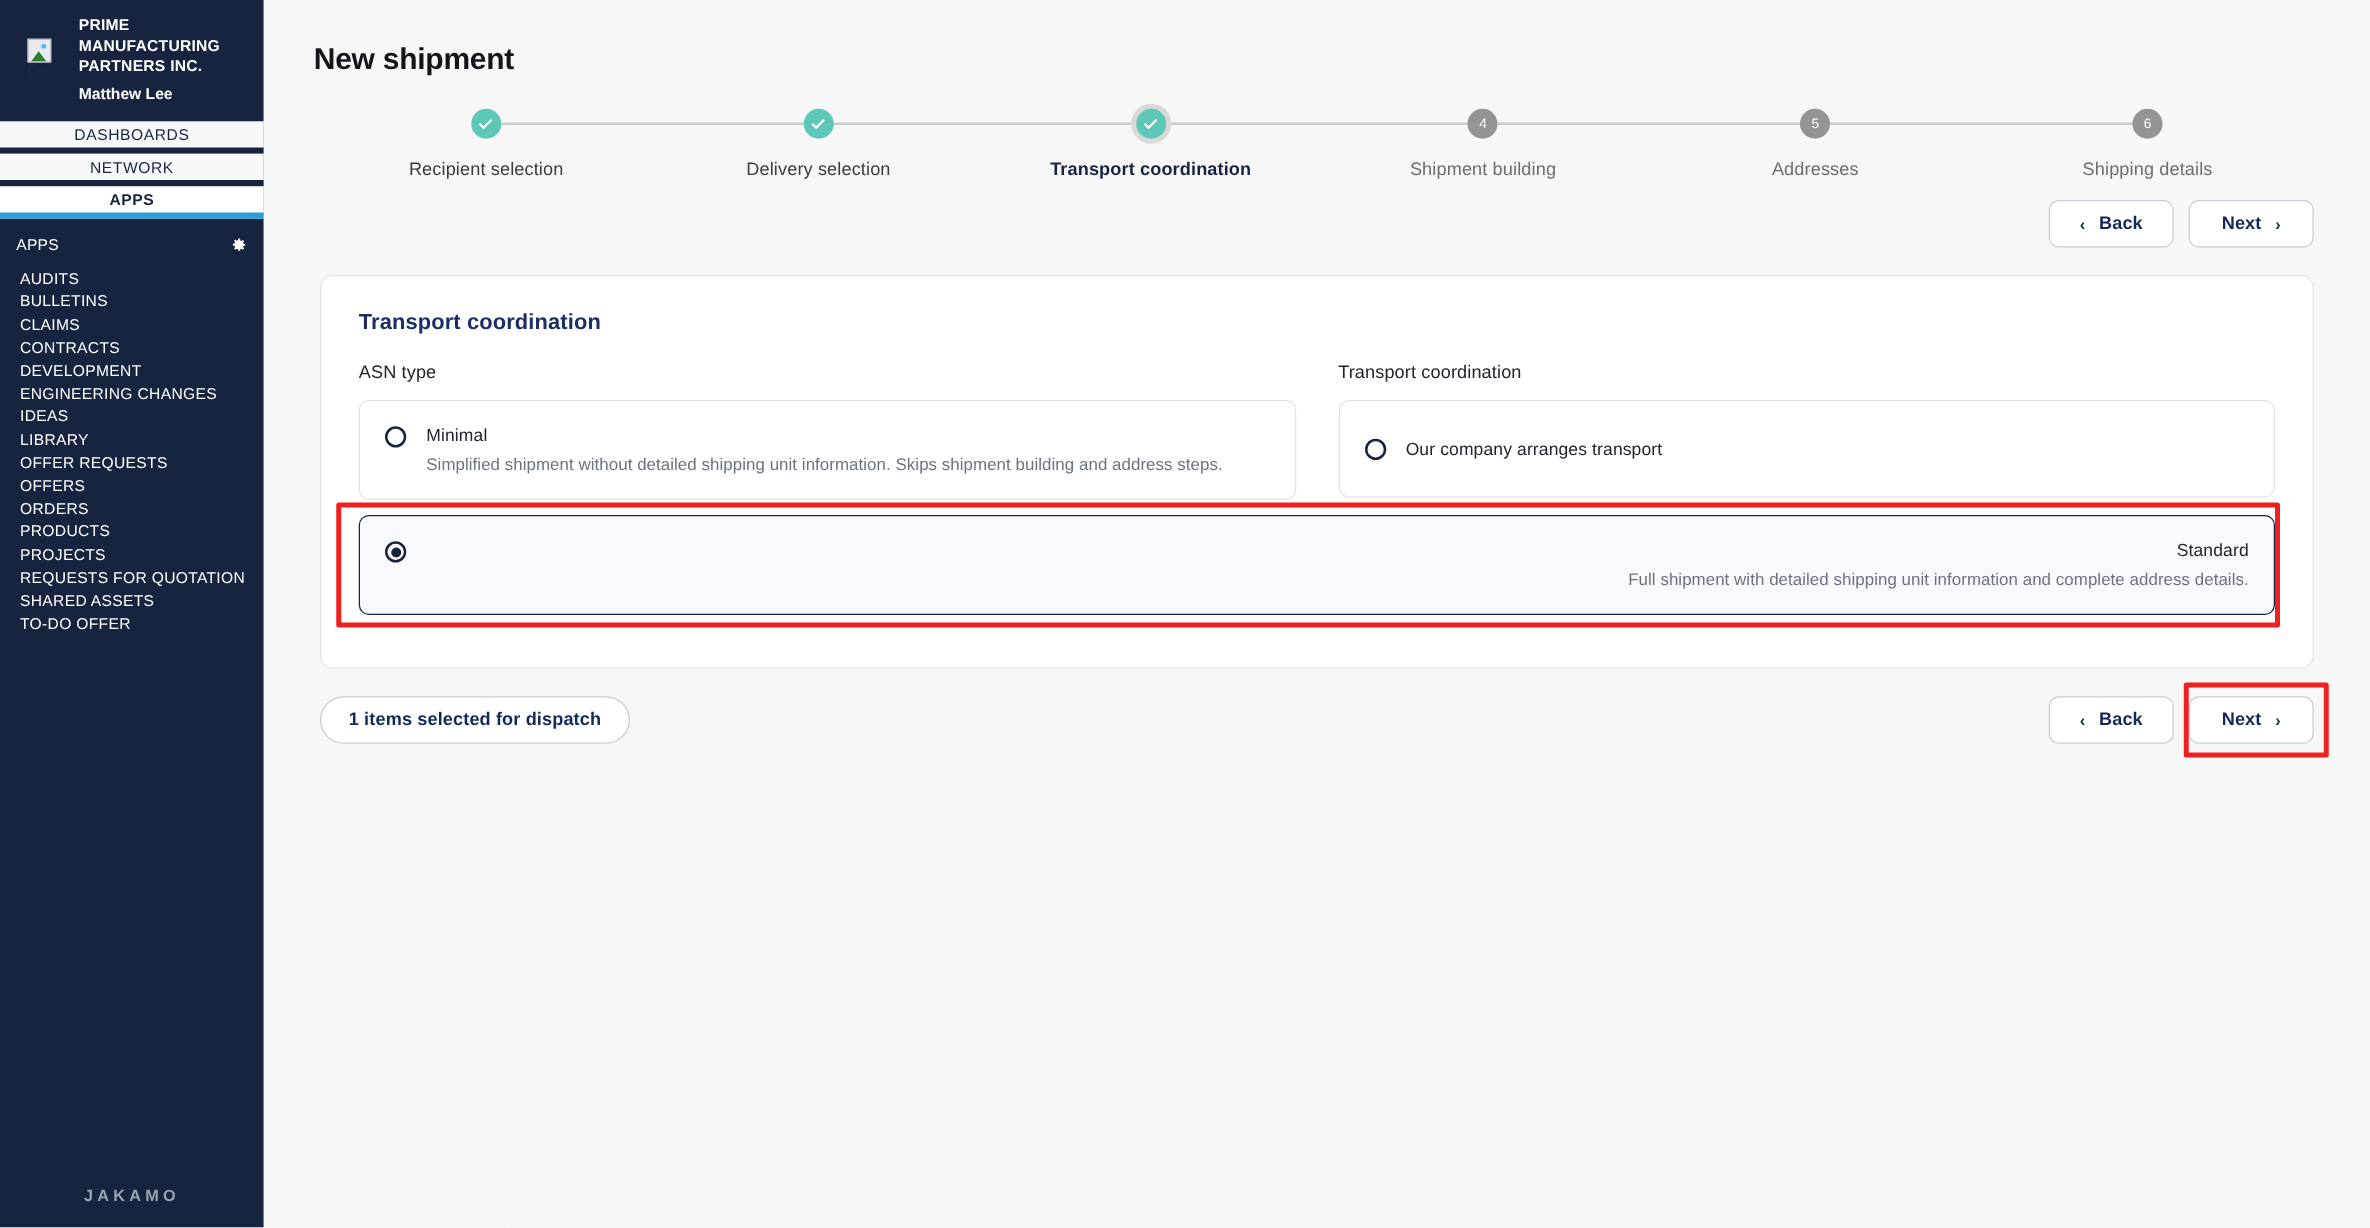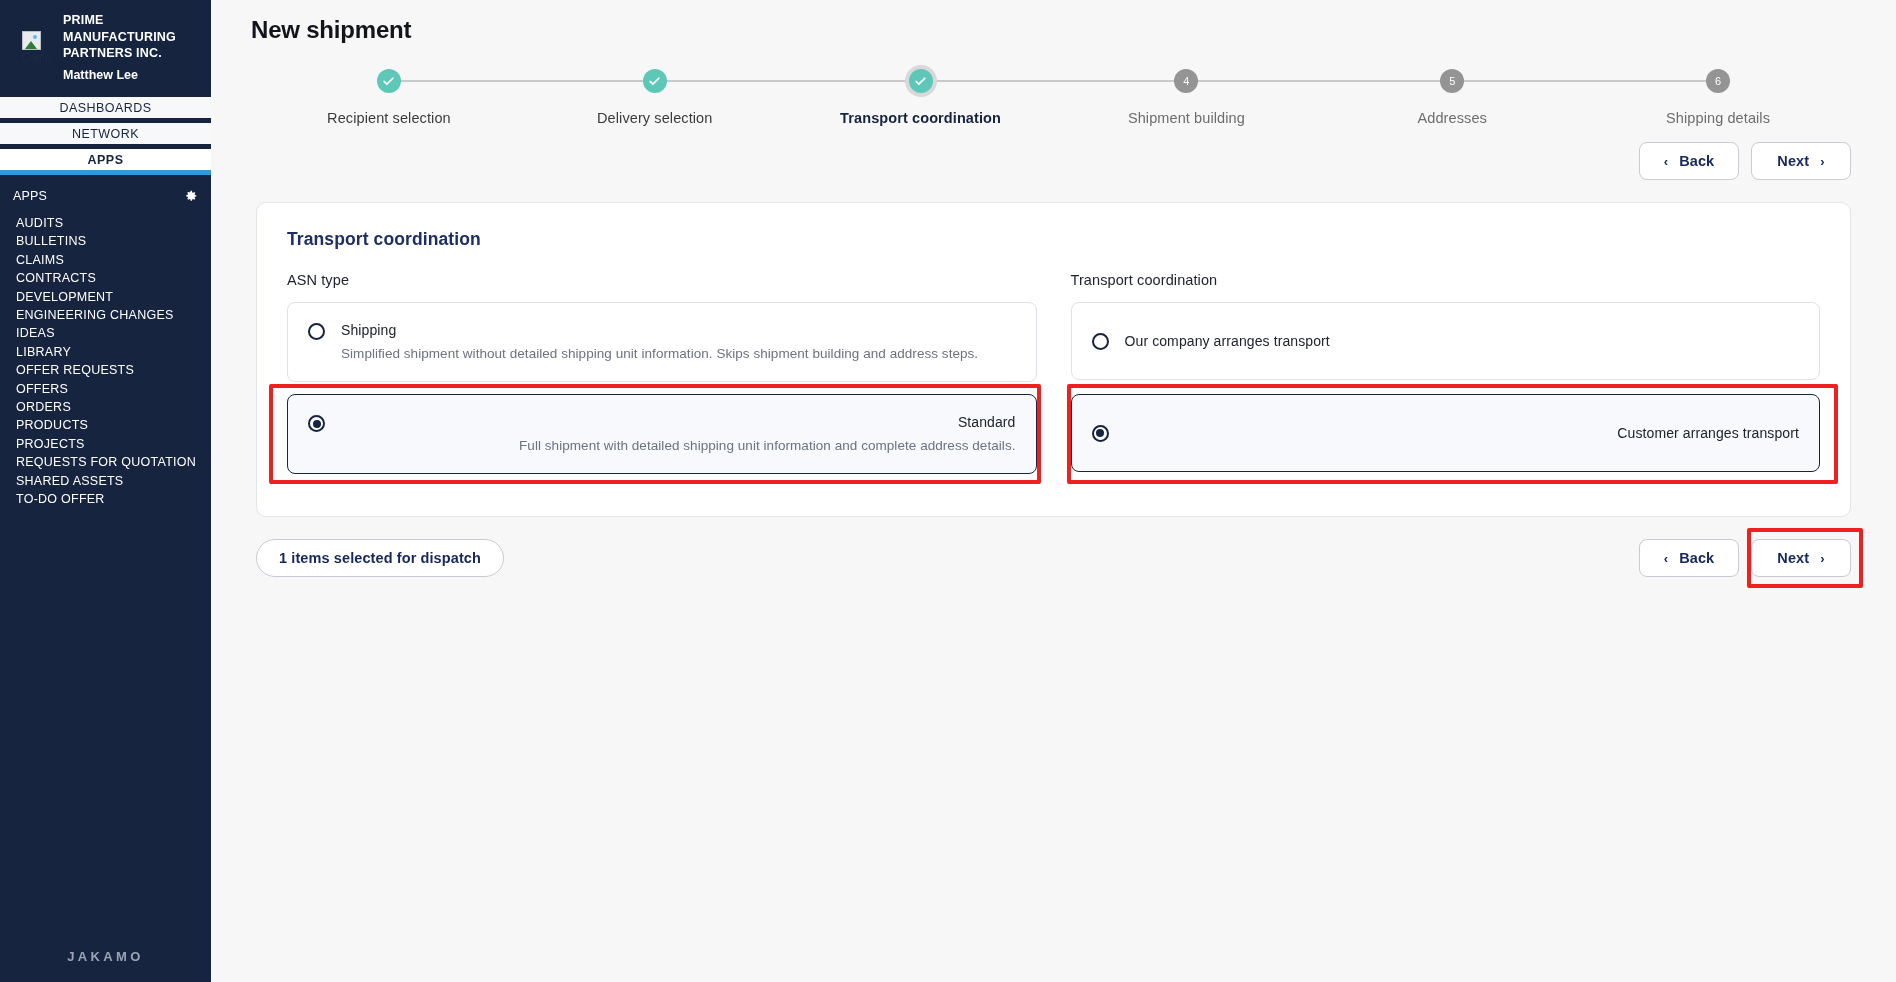--- a/index.html
+++ b/index.html
@@ -113,21 +113,21 @@
     flex: 1 1 auto;
     height: 982px;
     background: #f7f7f8;
     position: relative;
     overflow: hidden;
   }
   .page-title {
     font-size: 24px;
     font-weight: 700;
     color: #13151a;
-    padding: 16px 0 0 40px;
+    padding: 34px 0 0 40px;
     letter-spacing: -.2px;
   }
 
   
   .stepper {
     margin: 22px 45px 0 45px;
     position: relative;
     height: 66px;
   }
   .steps-row { display: flex; }
@@ -469,21 +469,21 @@
       <div class="col">
         <div class="col-label">Transport coordination</div>
       </div>
     </div>
 
     <div class="cols">
       <div class="col">
         <div class="opt">
           <span class="radio"></span>
           <span class="opt-text">
-            <span class="opt-title">Shipping</span>
+            <span class="opt-title">Minimal</span>
             <span class="opt-desc" style="display:block">Simplified shipment without detailed shipping unit information. Skips shipment building and address steps.</span>
           </span>
         </div>
       </div>
       <div class="col">
         <div class="opt tall inline">
           <span class="radio"></span>
           <span class="opt-text">
             <span class="opt-title">Our company arranges transport</span>
           </span>
@@ -492,29 +492,20 @@
     </div>
 
     <div class="hl-row">
       <div class="col">
         <div class="hl-box hl-left"></div>
         <div class="opt selected">
           <span class="radio checked"></span>
           <span class="opt-text">
             <span class="opt-title">Standard</span>
             <span class="opt-desc" style="display:block">Full shipment with detailed shipping unit information and complete address details.</span>
-          </span>
-        </div>
-      </div>
-      <div class="col">
-        <div class="hl-box hl-right"></div>
-        <div class="opt selected tall inline">
-          <span class="radio checked"></span>
-          <span class="opt-text">
-            <span class="opt-title">Customer arranges transport</span>
           </span>
         </div>
       </div>
     </div>
   </section>
 
   <div class="bottom-bar">
     <button class="chip">1 items selected for dispatch</button>
     <div class="bottom-btns">
       <button class="btn">

